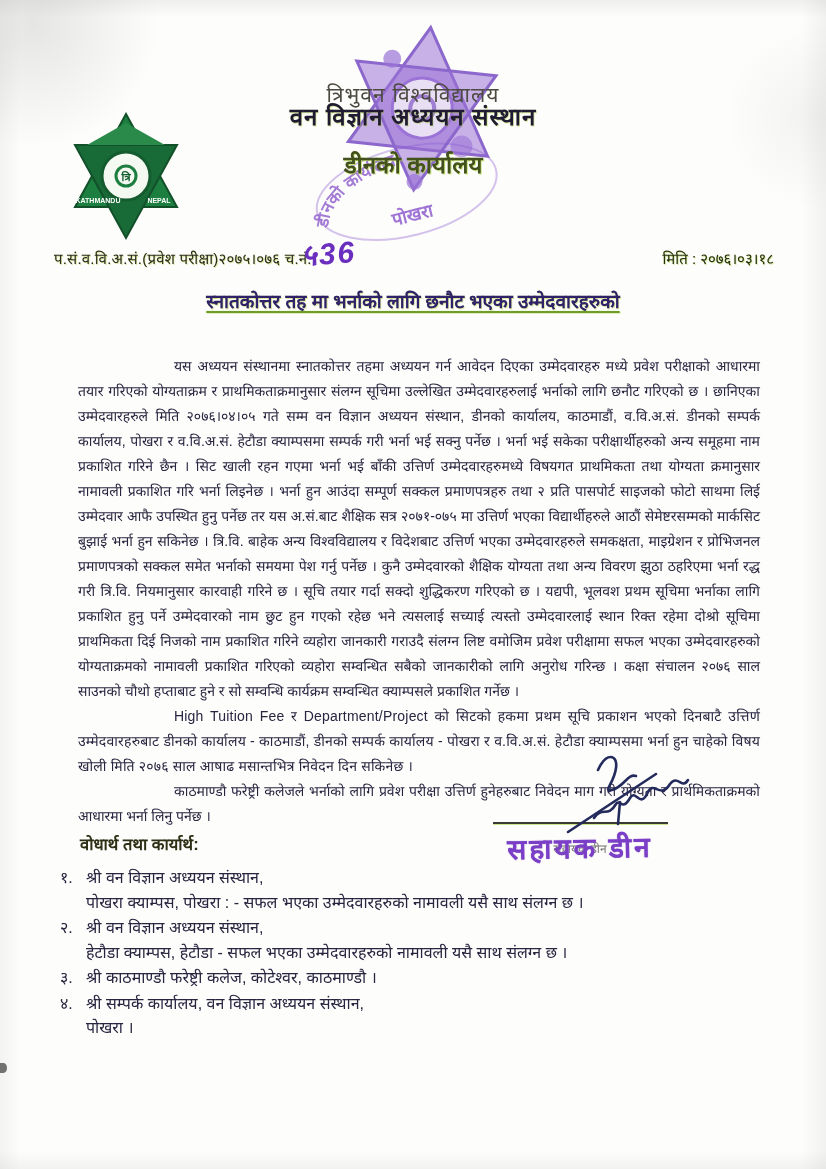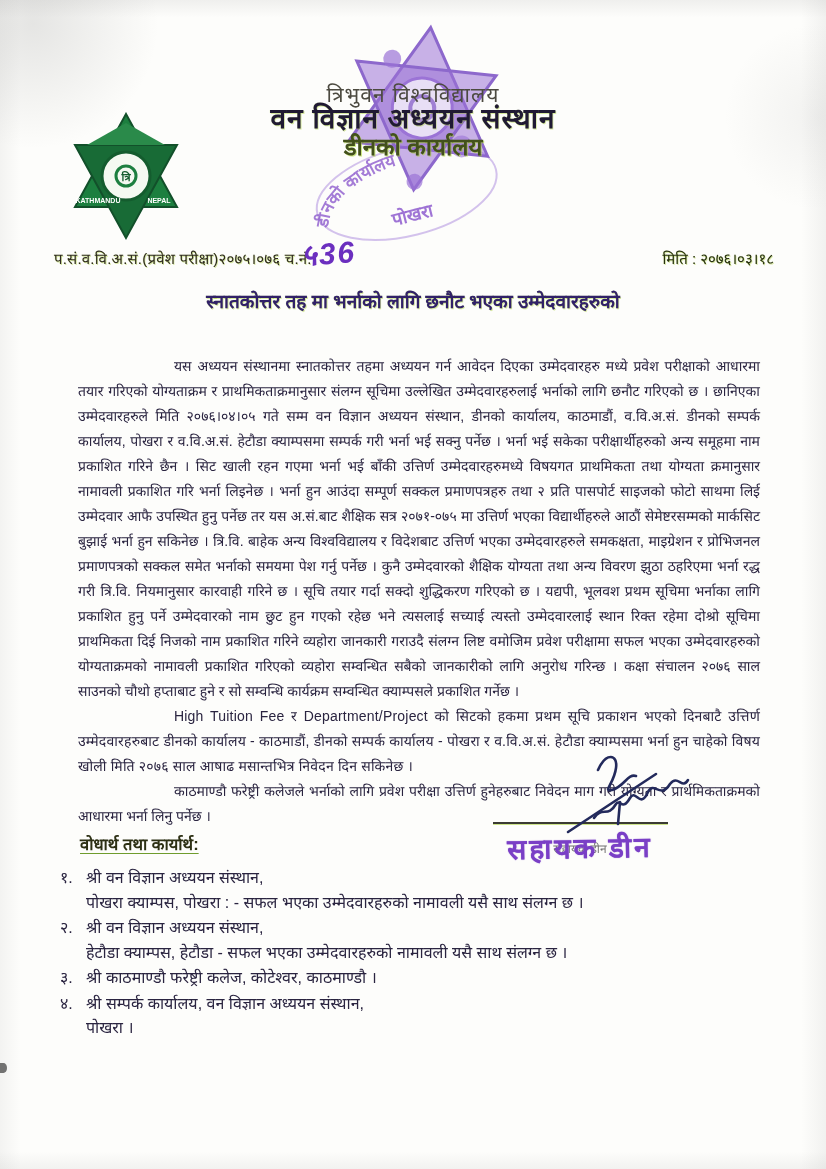--- a/index.html
+++ b/index.html
@@ -17,46 +17,46 @@
     font-family:"Liberation Sans","DejaVu Sans",sans-serif;
     color:#2c2344;
   }
   .np{ text-shadow:0.8px 0.8px 0 rgba(160,205,30,.40), -0.4px -0.4px 0 rgba(160,205,30,.22); }
   
   .logo{position:absolute;left:58px;top:112px;width:136px;height:132px;}
   .stamp-star{position:absolute;left:295px;top:22px;width:250px;height:215px;opacity:.85;transform:rotate(6deg);pointer-events:none;}
   .stamp-oval{position:absolute;left:300px;top:130px;width:210px;height:110px;transform:rotate(-14deg);opacity:.8;pointer-events:none;}
   .header{position:absolute;left:0;top:84px;width:100%;text-align:center;line-height:1;}
   .h-line1{font-size:21px;color:#4c4a40;letter-spacing:1px;}
-  .h-line2{font-size:28px;font-weight:bold;color:#201a33;margin-bottom:2px;letter-spacing:1px;}
+  .h-line2{font-size:24px;font-weight:bold;color:#201a33;margin-bottom:24px;letter-spacing:1px;}
   .h-line3{font-size:24px;font-weight:bold;color:#43511c;margin-bottom:15px;text-shadow:1px 1px 0 rgba(170,215,40,.55);}
   .h-line4{font-size:20px;color:#33402a;}
   
   .refline{position:absolute;left:46px;top:246px;width:734px;font-size:15px;color:#2f2b20;}
   .ref-label{position:absolute;left:8px;top:2px;letter-spacing:.2px;}
   .ref-number{position:absolute;left:255px;top:-14px;font-size:30px;color:#6b2fbf;font-style:italic;transform:rotate(-4deg);font-weight:bold;letter-spacing:2px;}
   .ref-date{position:absolute;right:6px;top:2px;color:#273010;}
   
   .title{position:absolute;left:0;top:287px;width:100%;text-align:center;font-size:19px;font-weight:bold;color:#312168;line-height:1.55;}
-  .title .u{text-decoration-color:#6f9c2d;text-decoration-thickness:1.5px;text-underline-offset:3px;text-align:center;}
+  .title .u{text-decoration:underline;text-decoration-color:#6f9c2d;text-decoration-thickness:1.5px;text-underline-offset:3px;text-align:center;}
   .title .rev{color:#2a2152;}
   
   .body{position:absolute;left:78px;top:354px;width:682px;font-size:14px;line-height:25px;text-align:justify;color:#2a2440;}
   .body p{margin:0;text-indent:96px;}
   .body .latin{letter-spacing:.2px;}
   
   .sig-svg{position:absolute;left:528px;top:740px;width:180px;height:115px;z-index:4;}
   .sign-block{position:absolute;left:455px;top:822px;width:250px;text-align:center;z-index:3;}
   .sign-rule{width:175px;height:0;border-top:2px solid #3b3b33;margin:0 auto 4px auto;box-shadow:0 1px 0 rgba(160,205,30,.5);}
   .sign-name{font-size:15.5px;color:#2c2f16;}
   .stamp-title-wrap{position:relative;margin-top:2px;height:36px;}
   .stamp-title-behind{position:absolute;left:0;right:0;top:12px;font-size:12px;color:#444;opacity:.75;}
   .stamp-title{position:absolute;left:0;right:0;top:0;font-size:28px;font-weight:bold;color:#7a3fc6;letter-spacing:3px;transform:rotate(-1deg);text-shadow:0 0 1px rgba(122,63,198,.8);}
   
-  .cc-head{position:absolute;left:80px;top:832px;font-size:16.5px;font-weight:bold;color:#2d3014;text-decoration:underline;text-decoration-color:#6f9c2d;text-underline-offset:3px;}
+  .cc-head{position:absolute;left:80px;top:832px;font-size:16.5px;font-weight:bold;color:#2d3014;text-decoration-color:#6f9c2d;text-underline-offset:3px;}
   .cc-list{position:absolute;left:60px;top:866px;width:700px;font-size:16px;line-height:24.5px;color:#2a2440;}
   .cc-item{position:relative;padding-left:26px;margin-bottom:1px;}
   .cc-num{position:absolute;left:0;top:0;}
   
   .speck{position:absolute;left:0px;top:1063px;width:7px;height:10px;background:#3a3a3a;border-radius:0 60% 60% 0;opacity:.7;}
 </style>
 </head>
 <body>
 
 <div class="page">

